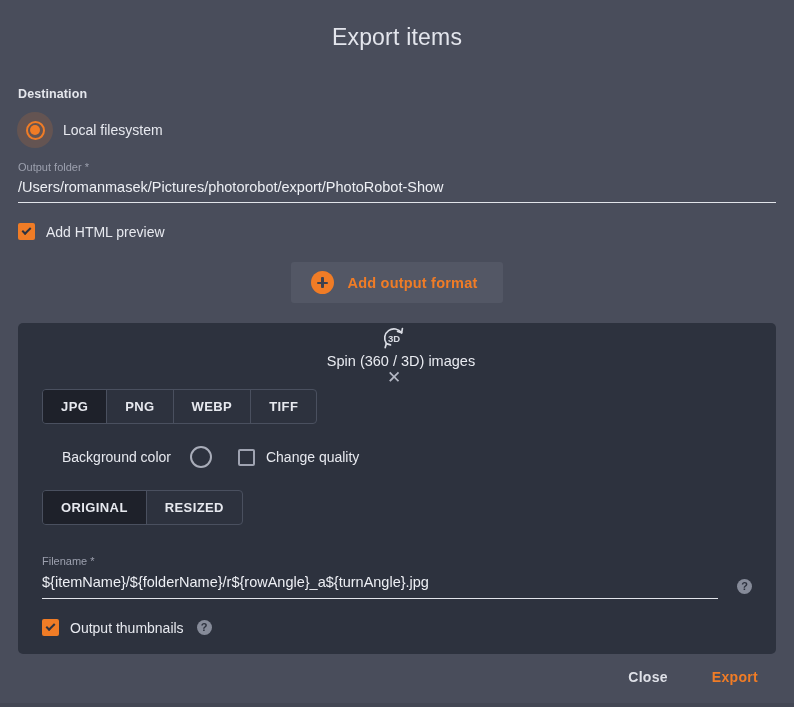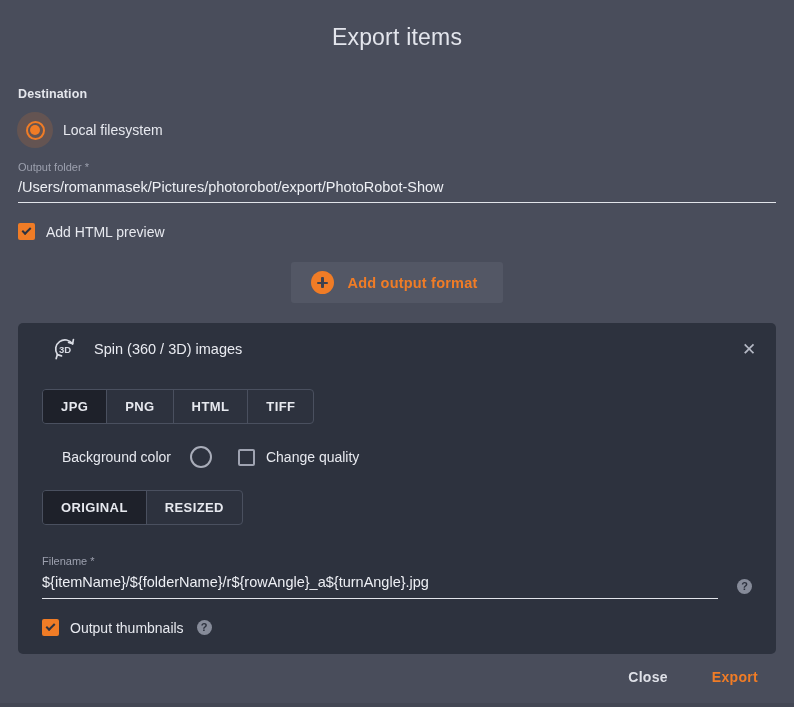--- a/index.html
+++ b/index.html
@@ -182,21 +182,22 @@
   .card {
     margin-top: 20px;
     background: #2d323e;
     border-radius: 5px;
     padding: 0 0 18px 0;
   }
   .card-header {
     display: flex;
     align-items: center;
     height: 52px;
-    padding: 0 14px 0 32px;
+    padding: 0 14px 0 8px;
+    flex-direction: column;
   }
   .card-icon {
     width: 30px;
     height: 30px;
     flex: 0 0 30px;
     display: flex;
     align-items: center;
     justify-content: center;
   }
   .card-title {
@@ -378,21 +379,21 @@
         <span class="card-title">Spin (360 / 3D) images</span>
         <span class="card-close">✕</span>
       </div>
 
       <div class="card-inner">
 
         
         <div class="seg">
           <span class="seg-item active">JPG</span>
           <span class="seg-item">PNG</span>
-          <span class="seg-item">HTML</span>
+          <span class="seg-item">WEBP</span>
           <span class="seg-item">TIFF</span>
         </div>
 
         
         <div class="bg-row">
           <span class="bg-label">Background color</span>
           <span class="color-swatch"></span>
           <span class="quality-box">
             <span class="cb unchecked"></span>
             <span class="quality-label">Change quality</span>

